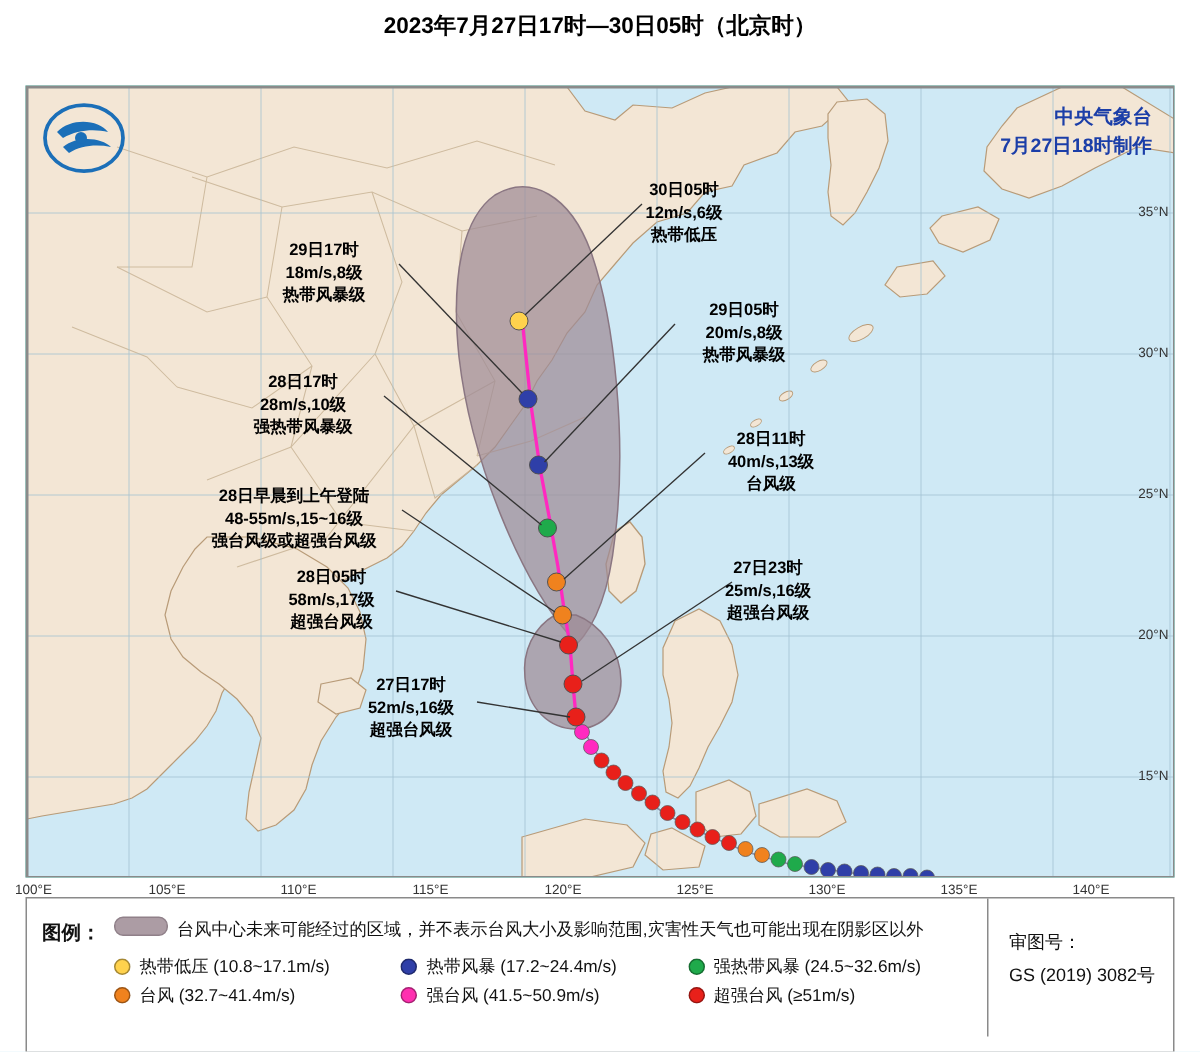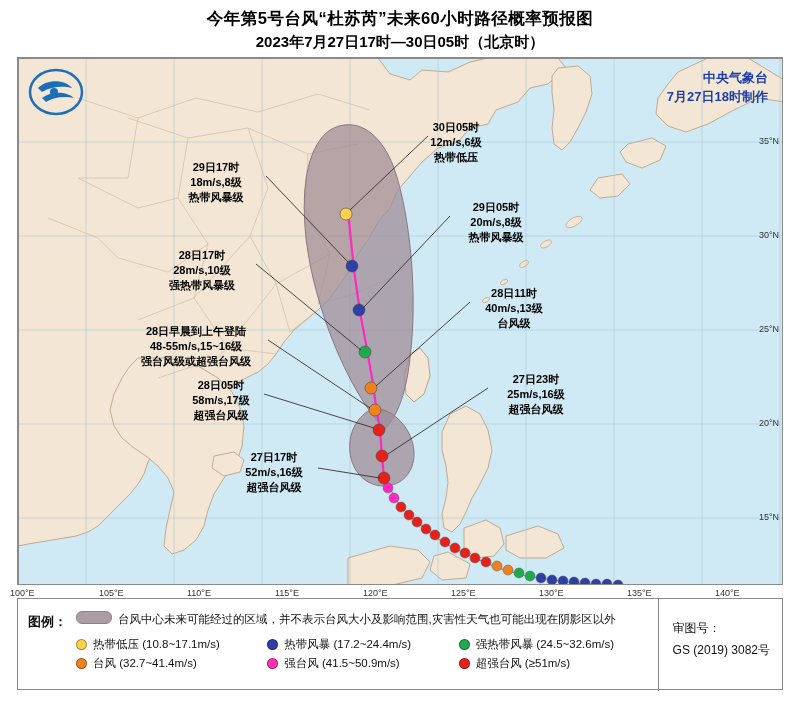--- a/index.html
+++ b/index.html
@@ -92,21 +92,21 @@
     color: #000;
     white-space: nowrap;
     text-align: center;
   }
   
   .legend {
     position: absolute;
     left: 17px;
     top: 598px;
     width: 766px;
-    height: 92px;
+    height: 104px;
     border: 1px solid #8a8a8a;
     box-sizing: border-box;
     background: #fff;
   }
   .legend-title {
     position: absolute;
     left: 10px;
     top: 14px;
     font-size: 13px;
     font-weight: bold;
@@ -169,21 +169,20 @@
     height: 92px;
     background: #8a8a8a;
   }
 </style>
 </head>
 <body>
 
 <div class="page">
 
   <div class="title-block">
-    <div class="title-main">今年第5号台风“杜苏芮”未来60小时路径概率预报图</div>
     <div class="title-sub">2023年7月27日17时—30日05时（北京时）</div>
   </div>
 
   <div class="map-wrap">
     <svg class="map-inner" viewBox="0 0 766 528" width="766" height="528">
       <defs>
         <clipPath id="mapclip">
             <rect x="0" y="0" width="766" height="528"></rect>
           </clipPath>
       </defs>
@@ -406,21 +405,21 @@
       <div>48-55m/s,15~16级</div>
       <div>强台风级或超强台风级</div>
     </div>
 
     <div class="callout" style="left:150px; top:320px; width:106px;">
       <div>28日05时</div>
       <div>58m/s,17级</div>
       <div>超强台风级</div>
     </div>
 
-    <div class="callout" style="left:468px; top:314px; width:100px;">
+    <div class="callout" style="left:444px; top:314px; width:100px;">
       <div>27日23时</div>
       <div>25m/s,16级</div>
       <div>超强台风级</div>
     </div>
 
     <div class="callout" style="left:206px; top:392px; width:100px;">
       <div>27日17时</div>
       <div>52m/s,16级</div>
       <div>超强台风级</div>
     </div>

